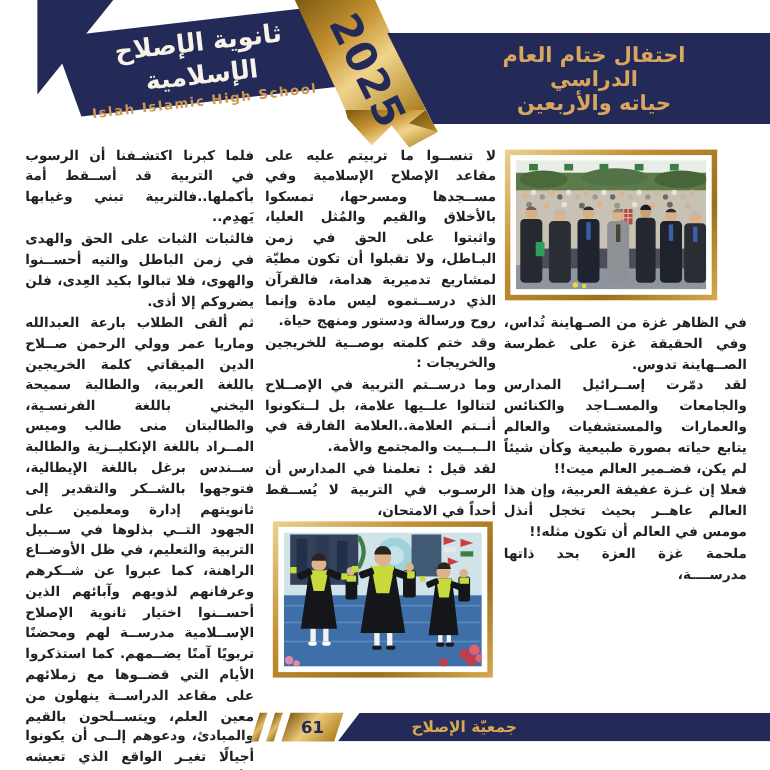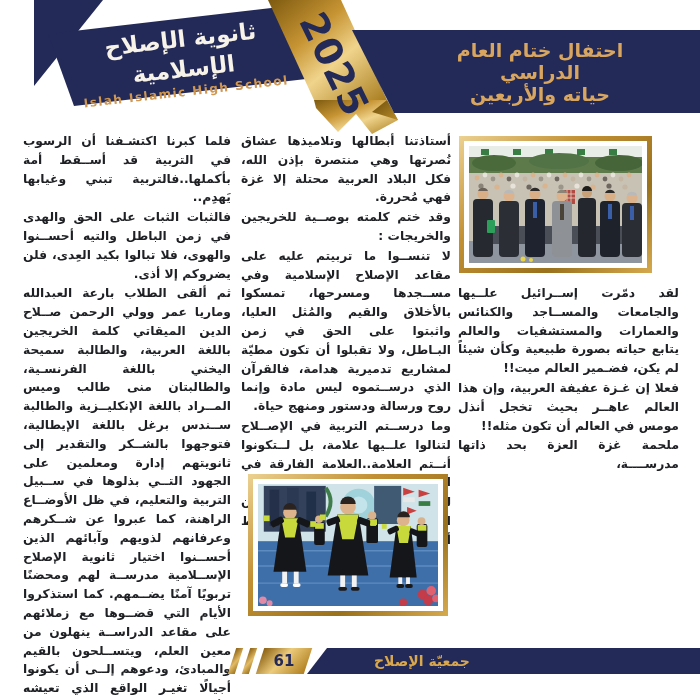--- a/index.html
+++ b/index.html
@@ -177,28 +177,28 @@
           <rect x="153" y="57" width="20" height="54" rx="4" fill="#2a2d34"></rect>
           <rect x="161" y="60" width="4" height="14" fill="#3a5fa8"></rect>
         </g>
         <circle cx="54" cy="113" r="2.5" fill="#e8d44a"></circle>
         <circle cx="62" cy="114" r="2" fill="#e8d44a"></circle>
       </svg>
     </div>
   </div>
 
   <div class="col col-right">
-      <p>لقد دمّرت إســرائيل علــيها والجامعات والمســاجد والكنائس والعمارات والمستشفيات والعالم يتابع حياته بصورة طبيعية وكأن شيئاً لم يكن، فضـمير العالم ميت!!</p>
+      <p>في الظاهر غزة من الصـهاينة تُداس، وفي الحقيقة غزة على غطرسة الصــهاينة تدوس.</p>
+      <p>لقد دمّرت إســرائيل المدارس والجامعات والمســاجد والكنائس والعمارات والمستشفيات والعالم يتابع حياته بصورة طبيعية وكأن شيئاً لم يكن، فضـمير العالم ميت!!</p>
       <p>فعلا إن غـزة عفيفة العربية، وإن هذا العالم عاهــر بحيث تخجل أنذل مومس في العالم أن تكون مثله!!</p>
       <p>ملحمة غزة العزة بحد ذاتها مدرســــة،</p>
     </div>
   <div class="col col-middle">
-      <p>أستاذتنا أبطالها وتلاميذها عشاق نُصرتها وهي منتصرة بإذن الله، فكل البلاد العربية محتلة إلا غزة فهي مُحررة.</p>
+      <p>لا تنســوا ما تربيتم عليه على مقاعد الإصلاح الإسلامية وفي مســجدها ومسرحها، تمسكوا بالأخلاق والقيم والمُثل العليا، واثبتوا على الحق في زمن البـاطل، ولا تقبلوا أن تكون مطيّة لمشاريع تدميرية هدامة، فالقرآن الذي درســتموه ليس مادة وإنما روح ورسالة ودستور ومنهج حياة.</p>
       <p>وقد ختم كلمته بوصــية للخريجين والخريجات :</p>
-      <p>لا تنســوا ما تربيتم عليه على مقاعد الإصلاح الإسلامية وفي مســجدها ومسرحها، تمسكوا بالأخلاق والقيم والمُثل العليا، واثبتوا على الحق في زمن البـاطل، ولا تقبلوا أن تكون مطيّة لمشاريع تدميرية هدامة، فالقرآن الذي درســتموه ليس مادة وإنما روح ورسالة ودستور ومنهج حياة.</p>
       <p>وما درســتم التربية في الإصــلاح لتنالوا علــيها علامة، بل لــتكونوا أنــتم العلامة..العلامة الفارقة في الــبــيت والمجتمع والأمة.</p>
       <p>لقد قيل : تعلمنا في المدارس أن الرسـوب في التربية لا يُســقط أحداً في الامتحان،</p>
     </div>
   <div class="col col-left">
       <p>فلما كبرنا اكتشـفنا أن الرسوب في التربية قد أســقط أمة بأكملها..فالتربية تبني وغيابها يَهدِم..</p>
       <p>فالثبات الثبات على الحق والهدى في زمن الباطل والتيه أحســنوا والهوى، فلا تبالوا بكيد العِدى، فلن يضروكم إلا أذى.</p>
       <p>ثم ألقى الطلاب بارعة العبدالله وماريا عمر وولي الرحمن صــلاح الدين الميقاتي كلمة الخريجين باللغة العربية، والطالبة سميحة اليخني باللغة الفرنسـية، والطالبتان منى طالب وميس المــراد باللغة الإنكليــزية والطالبة ســندس برغل باللغة الإيطالية، فتوجهوا بالشــكر والتقدير إلى ثانويتهم إدارة ومعلمين على الجهود التــي بذلوها في ســبيل التربية والتعليم، في ظل الأوضــاع الراهنة، كما عبروا عن شــكرهم وعرفانهم لذويهم وآبائهم الذين أحســنوا اختيار ثانوية الإصلاح الإســلامية مدرســة لهم ومحضنًا تربويًا آمنًا يضــمهم. كما استذكروا الأيام التي قضــوها مع زملائهم على مقاعد الدراســة ينهلون من معين العلم، ويتســلحون بالقيم والمبادئ، ودعوهم إلــى أن يكونوا أجيالًا تغيـر الواقع الذي تعيشه الأمة، كما عبروا عن شكرهم</p>
     </div>
 
   <div class="photo-frame frame-children">

